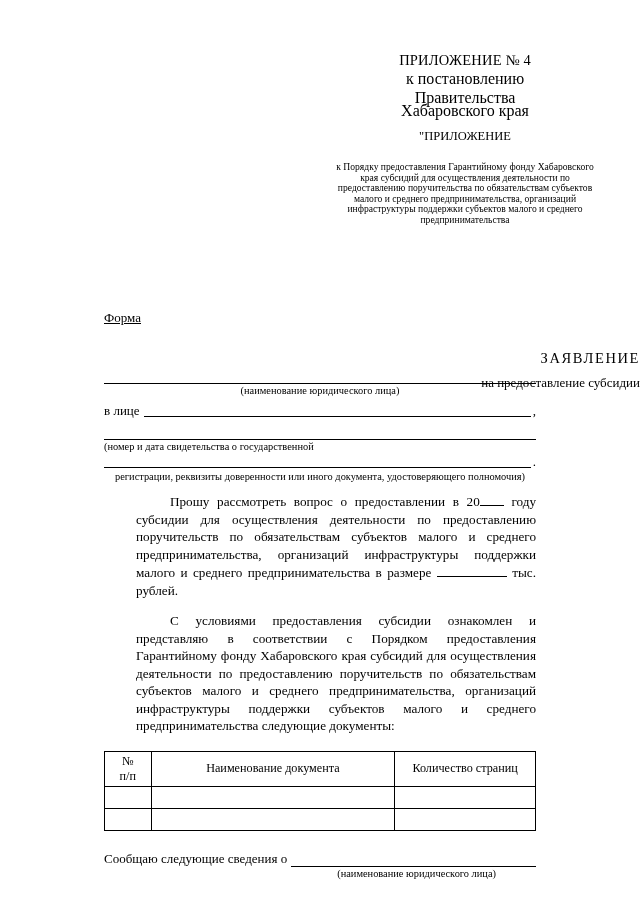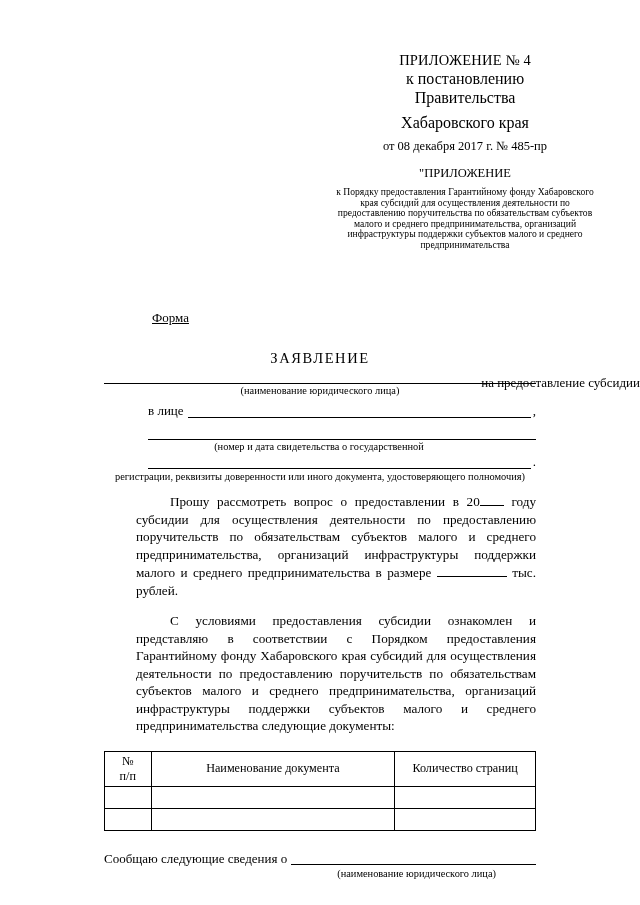--- a/index.html
+++ b/index.html
@@ -41,36 +41,35 @@
     font-size: 12.5px;
     margin-top: 10px;
   }
   .h-app {
     font-size: 12.5px;
     margin-top: 12px;
   }
   .h-app-body {
     font-size: 9.6px;
     line-height: 10.6px;
-    margin-top: 6px;
+    margin-top: 18px;
   }
   .forma {
     position: absolute;
     left: 104px;
     top: 310px;
     font-size: 13px;
     text-decoration: underline;
-    margin-left: 48px;
   }
   .doc-title {
     position: absolute;
     left: 0;
     top: 350px;
     width: 640px;
-    text-align: center;
+    text-align: right;
     font-size: 14.5px;
     letter-spacing: 1.6px;
   }
   .doc-subtitle {
     position: absolute;
     left: 0;
     top: 375px;
     width: 640px;
     text-align: right;
     font-size: 13px;
@@ -84,31 +83,30 @@
   .rule {
     border-bottom: 1px solid #000;
     height: 0;
   }
   .caption {
     text-align: center;
     font-size: 10.4px;
     margin-top: 1px;
   }
   .caption-right {
-    text-align: center;
+    text-align: left;
     font-size: 10.4px;
     margin-top: 1px;
     padding-right: 2px;
   }
   .fill-row {
     display: flex;
-    align-items: center;
+    align-items: flex-start;
     font-size: 13px;
     margin-top: 7px;
-    margin-left: 44px;
   }
   .fill-row .lbl {
     white-space: nowrap;
     padding-right: 4px;
   }
   .fill-row .line {
     flex: 1;
     border-bottom: 1px solid #000;
     height: 13px;
   }
@@ -149,21 +147,21 @@
     height: 30px;
   }
   .col-no { width: 42px; }
   .col-name { width: 250px; }
   .col-pages { width: 140px; }
   table.docs tbody td {
     height: 17px;
   }
   .footer-row {
     display: flex;
-    align-items: flex-start;
+    align-items: flex-end;
     font-size: 13px;
     margin-top: 20px;
   }
   .footer-row .lbl { white-space: nowrap; padding-right: 4px; }
   .footer-row .line { flex: 1; border-bottom: 1px solid #000; height: 13px; }
   .footer-caption {
     text-align: right;
     font-size: 10.4px;
     margin-top: 1px;
     padding-right: 40px;
@@ -171,22 +169,21 @@
 </style>
 </head>
 <body>
 
 <div class="page">
 
   <div class="header-block">
     <div class="h-title">ПРИЛОЖЕНИЕ № 4</div>
     <div class="h-sub">к постановлению</div>
     <div class="h-sub" style="margin-top:6px">Правительства</div>
-    <div class="h-sub" style="margin-top:12px">Хабаровского края</div>
-    <div class="h-date">от 08 декабря 2017 г. № 485-пр</div>
+    <div class="h-sub" style="margin-top:0">Хабаровского края</div>
     <div class="h-app">"ПРИЛОЖЕНИЕ</div>
     <div class="h-app-body">к Порядку предоставления Гарантийному фонду Хабаровского края субсидий для осуществления деятельности по предоставлению поручительства по обязательствам субъектов малого и среднего предпринимательства, организаций инфраструктуры поддержки субъектов малого и среднего предпринимательства</div>
   </div>
 
   <div class="forma">Форма</div>
 
   <div class="doc-title">ЗАЯВЛЕНИЕ</div>
   <div class="doc-subtitle">на предоставление субсидии</div>
 
   <div class="body-area">

